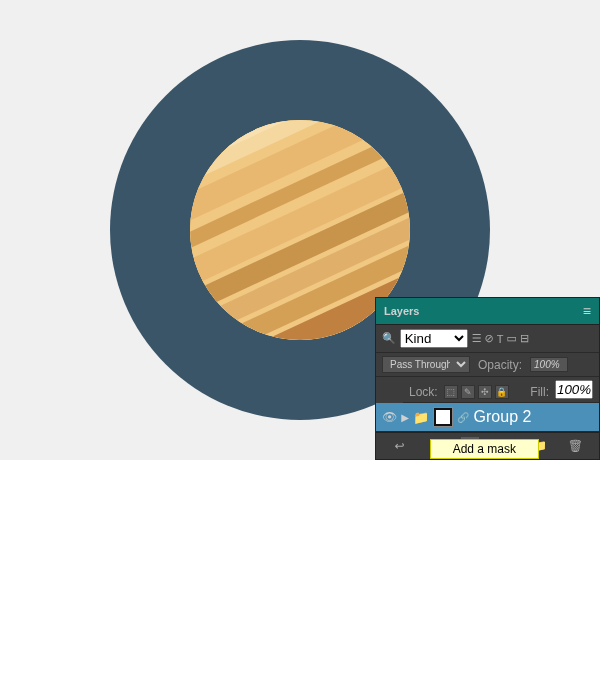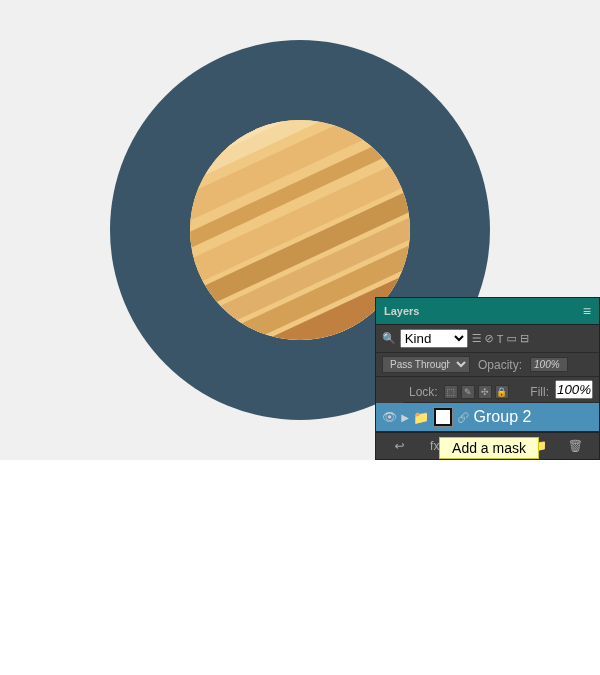--- a/index.html
+++ b/index.html
@@ -215,22 +215,22 @@
       right: 0;
       display: flex;
       justify-content: flex-end;
       padding-right: 60px;
     }
 
     .tooltip {
       background: #ffffcc;
       border: 1px solid #cccc00;
       color: #000;
-      font-size: 14px;
-      padding: 2px 12px;
+      font-size: 12px;
+      padding: 2px 22px;
       white-space: nowrap;
     }
 
     .search-row {
       display: flex;
       align-items: center;
       padding: 4px 6px;
       gap: 4px;
       border-bottom: 1px solid #2a2a2a;
     }

